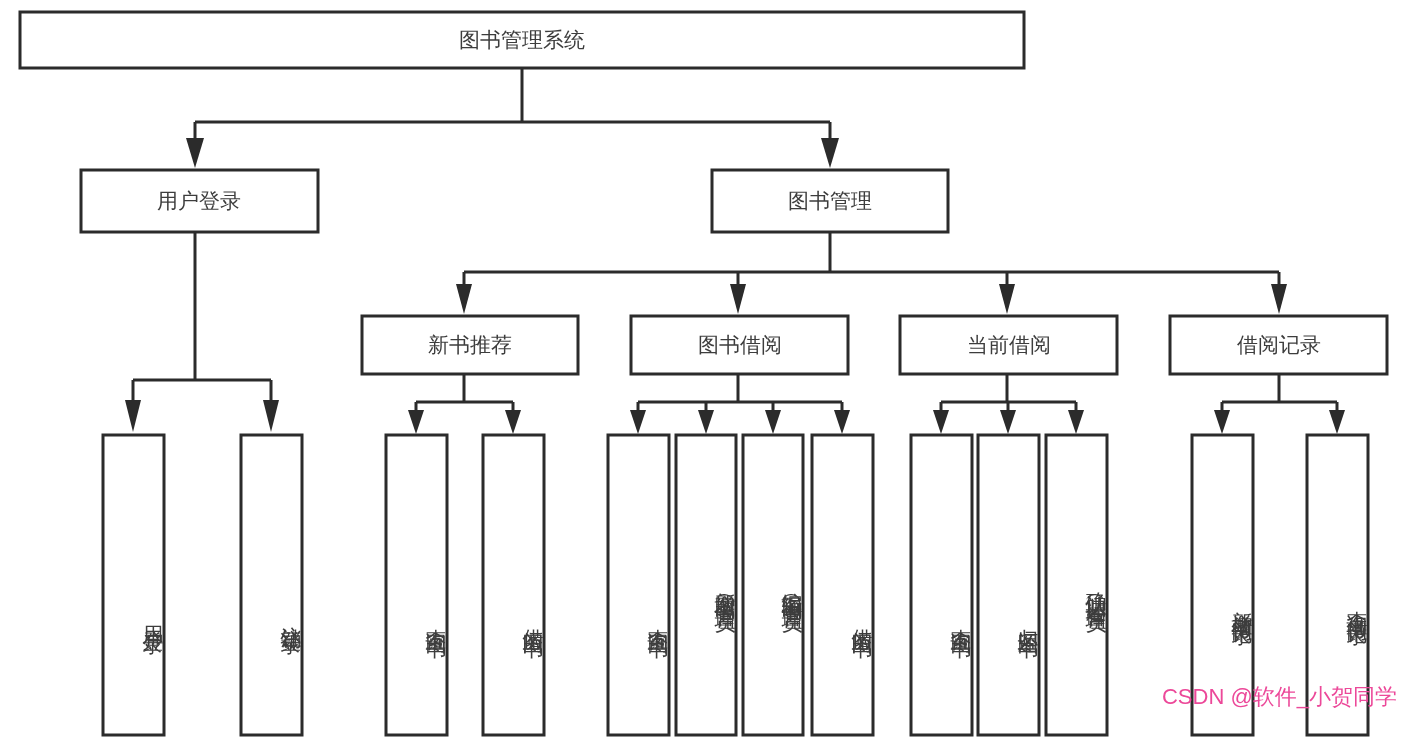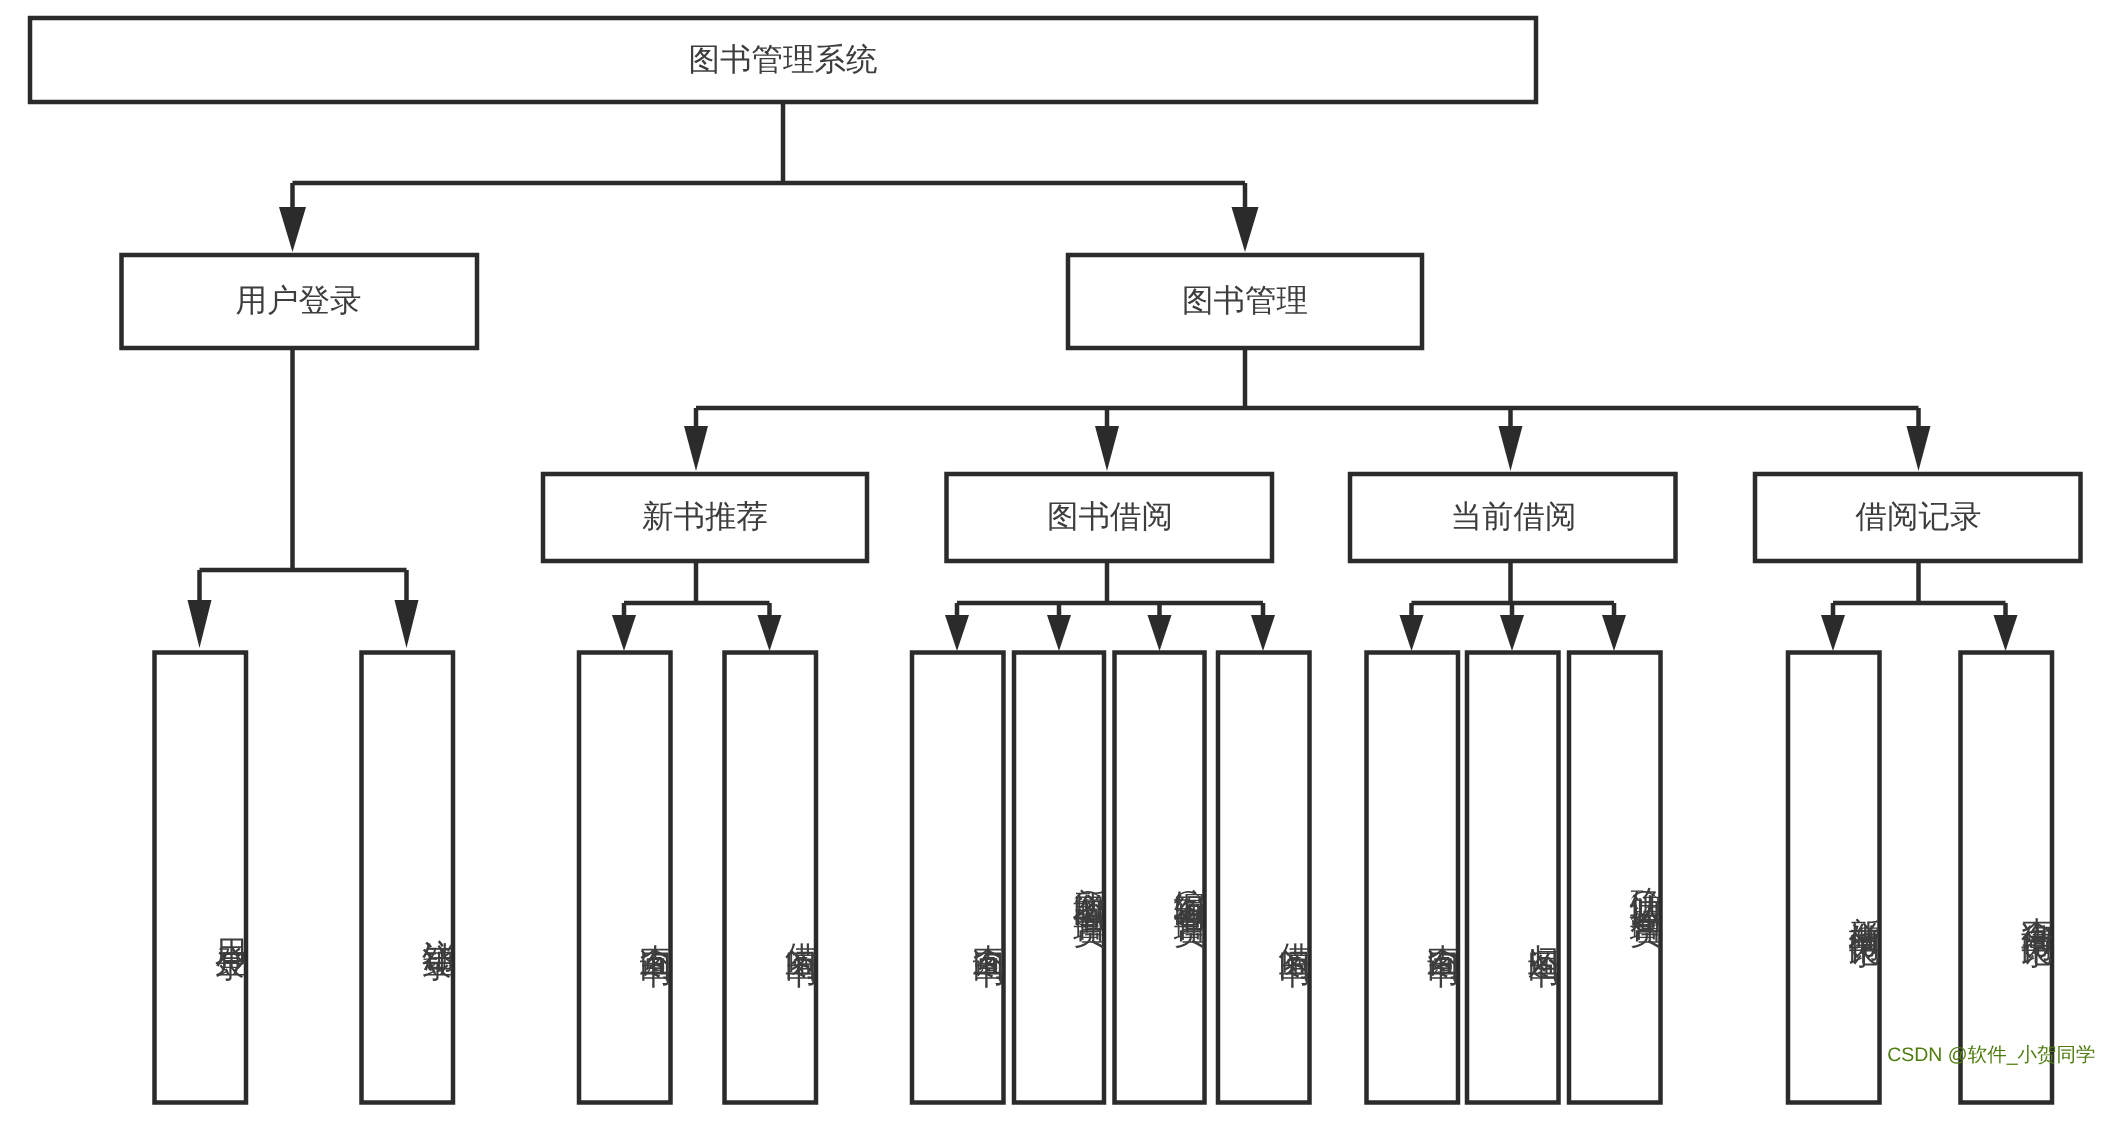--- a/index.html
+++ b/index.html
@@ -10,21 +10,21 @@
   .node-box{fill:#ffffff;stroke:#2b2b2b;stroke-width:3;}
   .edge{stroke:#2b2b2b;stroke-width:3;fill:none;}
   .arrow-head{fill:#2b2b2b;stroke:none;}
   .node-label{fill:#3d3d3d;font-family:"Liberation Sans","DejaVu Sans",sans-serif;
               font-size:21px;text-anchor:middle;dominant-baseline:middle;}
   .leaf-label{position:absolute;writing-mode:vertical-rl;text-orientation:upright;
               font-family:"Liberation Sans","DejaVu Sans",sans-serif;
               font-size:21px;line-height:1.02;color:#3d3d3d;letter-spacing:3px;
               display:flex;align-items:flex-start;justify-content:center;
               white-space:nowrap;pointer-events:none;}
-  .watermark{position:absolute;right:8px;bottom:4px;color:#4d7c0f;font-size:13px;
+  .watermark{position:absolute;right:8px;bottom:4px;color:#ec4899;font-size:22px;
              font-family:"Liberation Sans","DejaVu Sans",sans-serif;white-space:nowrap;}
 </style>
 </head>
 <body>
 
 <div id="diagram-root">
 
   <svg id="diagram-svg" viewBox="0 0 1405 747">
 
     <g>

